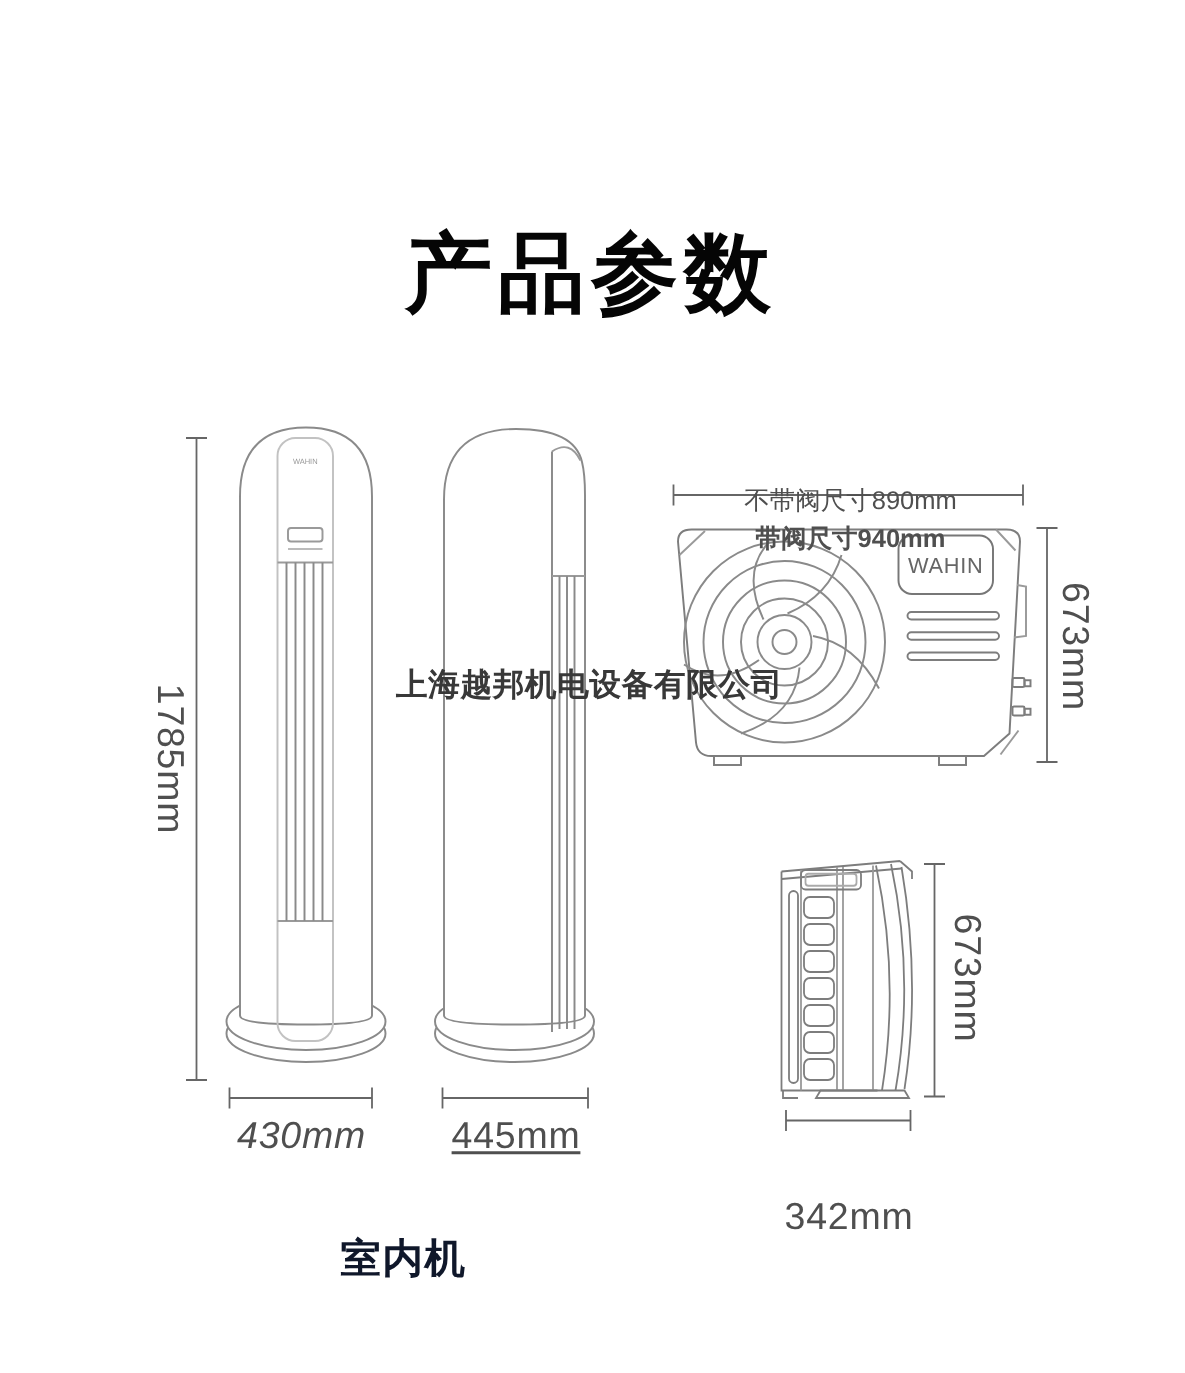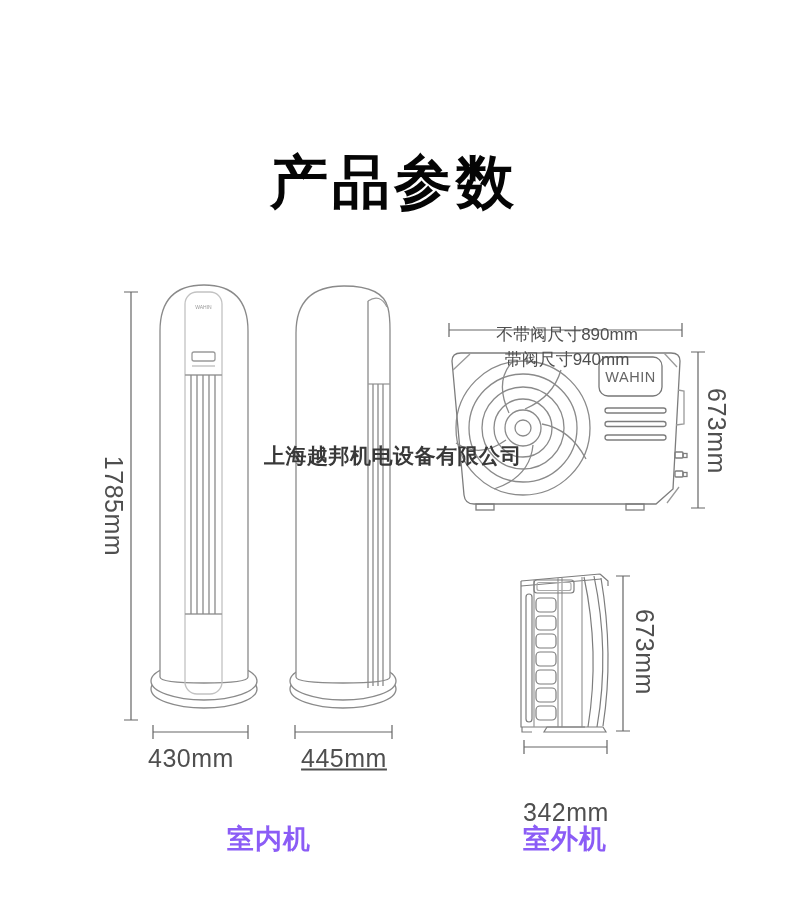--- a/index.html
+++ b/index.html
@@ -4,21 +4,21 @@
 <style>
   html,body{margin:0;padding:0;background:#ffffff;}
   .canvas{position:relative;width:790px;height:915px;background:#ffffff;overflow:hidden;
           font-family:"Liberation Sans",sans-serif;}
   .abs{position:absolute;}
   .ctr{transform:translate(-50%,-50%);white-space:nowrap;}
   .ctr-rot{transform:translate(-50%,-50%) rotate(90deg);white-space:nowrap;}
   .page-title{font-size:58px;font-weight:900;color:#050505;letter-spacing:4px;}
   .dim-label{font-size:25px;color:#4f4f4f;letter-spacing:0.5px;}
   .valve-label{font-size:17px;color:#4f4f4f;margin-top:47px;}
-  .section-label{font-size:27px;font-weight:700;color:#8b5cf6;letter-spacing:1px;}
+  .section-label{font-size:27px;font-weight:700;color:#0f172a;letter-spacing:1px;}
   .watermark{font-size:21px;font-weight:600;color:#383838;letter-spacing:0.5px;
              font-family:"Liberation Serif",serif;}
   svg{position:absolute;left:0;top:0;}
 </style>
 </head>
 <body>
 
 <div class="canvas">
 
   <svg width="790" height="915" viewBox="0 0 790 915">
@@ -106,26 +106,25 @@
       <path d="M616,576 L630,576 M623,576 L623,731 M616,731 L630,731"></path>
       <path d="M524,740 L524,754 M524,747 L607,747 M607,740 L607,754"></path>
     </g>
   </svg>
 
   <div class="abs ctr watermark" style="left:393px;top:456px;">上海越邦机电设备有限公司</div>
 
   <div class="abs ctr page-title" style="left:394px;top:183px;">产品参数</div>
 
   <div class="abs ctr valve-label" style="left:567px;top:287px;">不带阀尺寸890mm</div>
-  <div class="abs ctr valve-label" style="left:567px;top:312px;">带阀尺寸940mm</div>
+  <div class="abs ctr valve-label" style="left:567px;top:312px;font-weight:bold;">带阀尺寸940mm</div>
 
   <div class="abs ctr-rot dim-label" style="left:113px;top:506px;">1785mm</div>
-  <div class="abs ctr dim-label" style="left:191px;top:758px;">430mm</div>
+  <div class="abs ctr dim-label" style="left:201px;top:758px;font-style:italic;">430mm</div>
   <div class="abs ctr dim-label" style="left:344px;top:758px;text-decoration:underline;">445mm</div>
 
   <div class="abs ctr-rot dim-label" style="left:716px;top:431px;">673mm</div>
   <div class="abs ctr-rot dim-label" style="left:644px;top:652px;">673mm</div>
   <div class="abs ctr dim-label" style="left:566px;top:771px;margin-top:41px;">342mm</div>
 
   <div class="abs ctr section-label" style="left:269px;top:839px;">室内机</div>
-  <div class="abs ctr section-label" style="left:565px;top:839px;">室外机</div>
 
 </div>
 
 </body></html>

